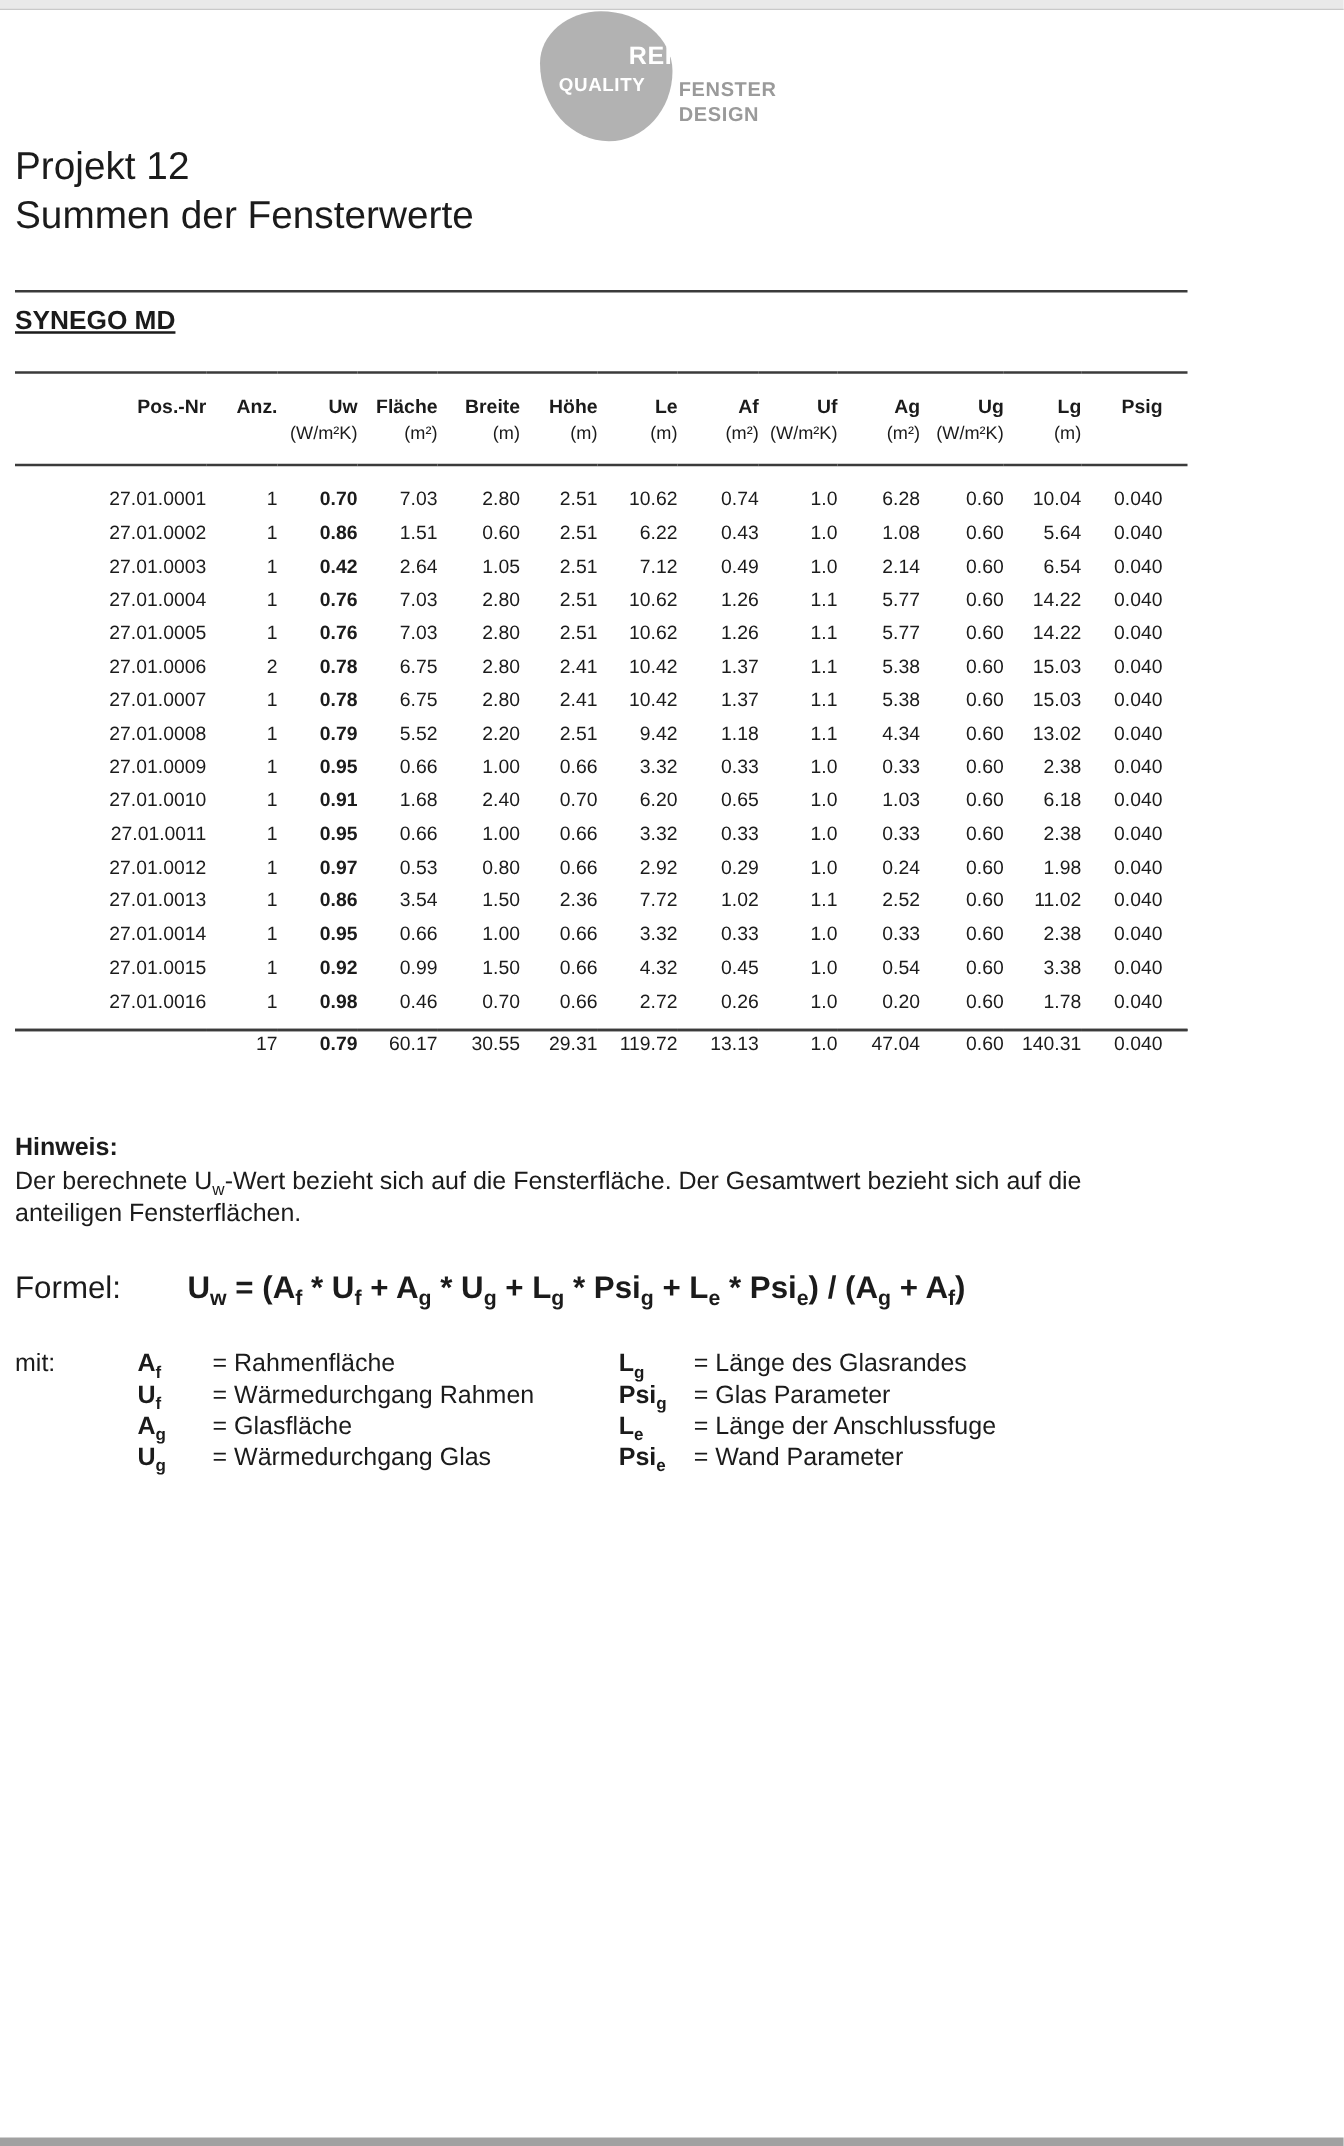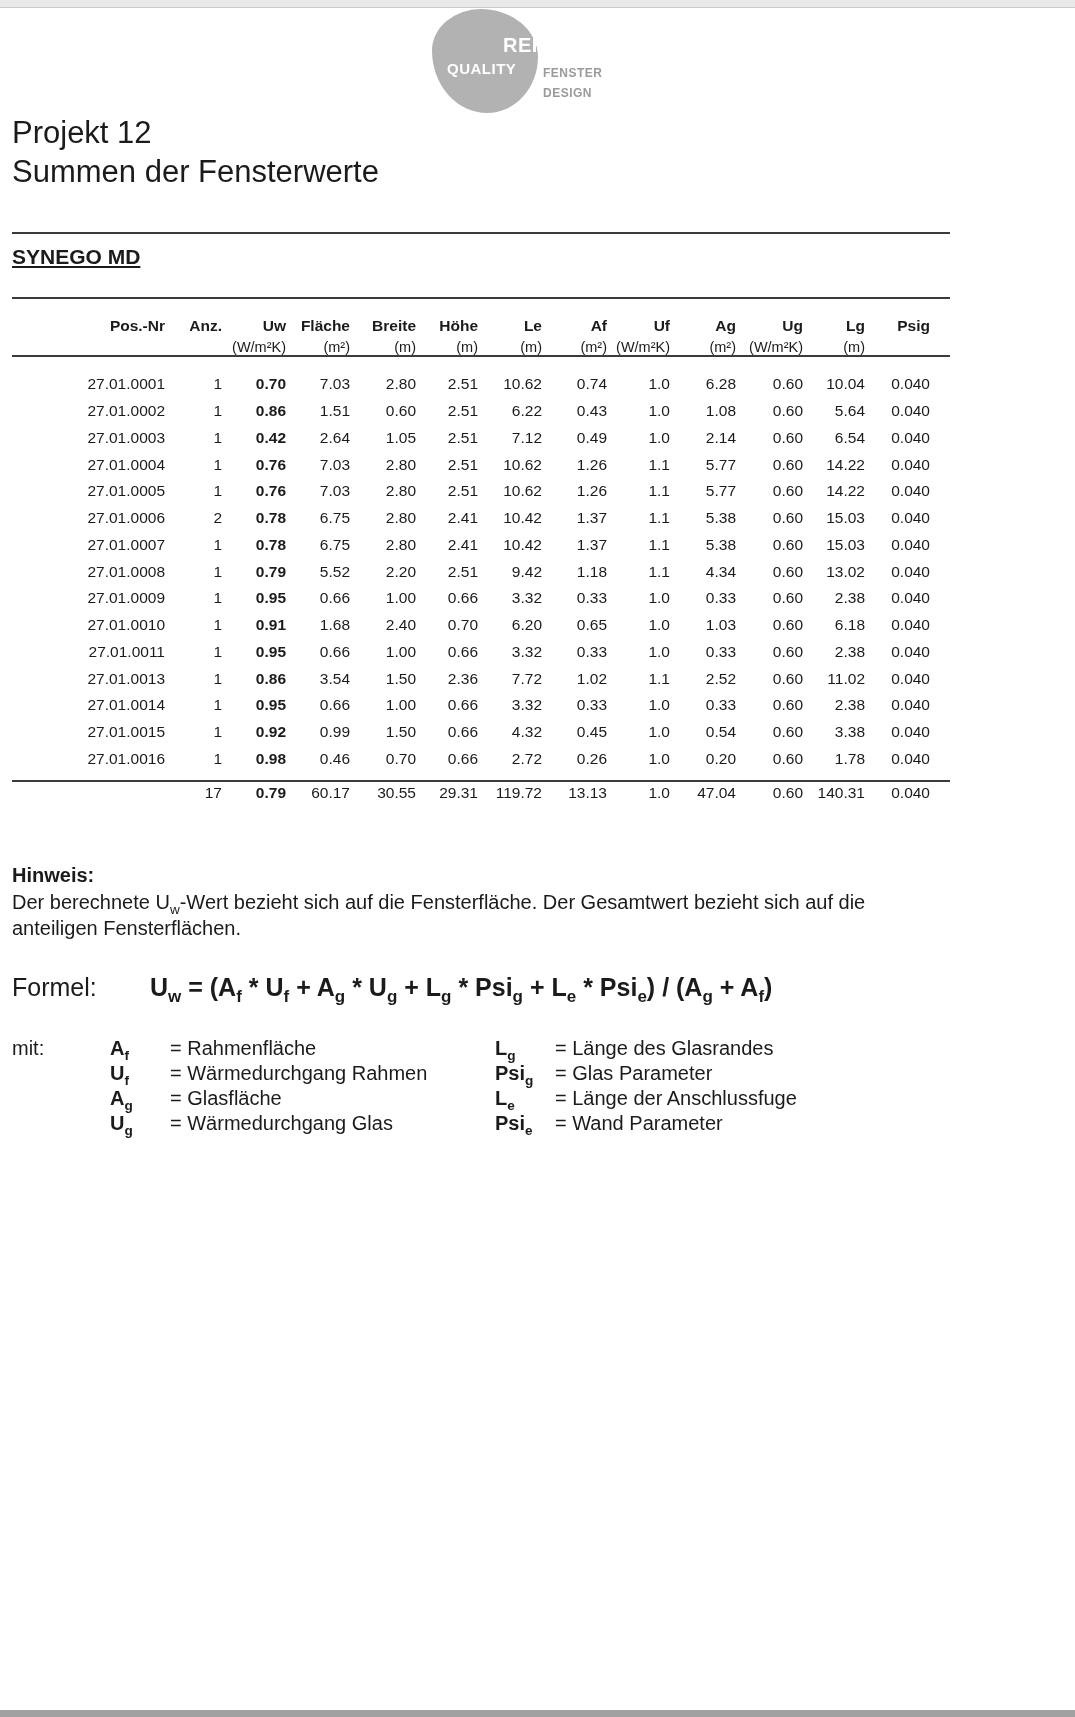--- a/index.html
+++ b/index.html
@@ -18,36 +18,36 @@
   }
   
   .logo-wrap { position:absolute; left:432px; top:9px; width:260px; height:110px; }
   .blob {
     position:absolute; left:0; top:0; width:106px; height:104px;
     background:#b2b2b2;
     border-radius:46% 54% 48% 52% / 40% 46% 54% 60%;
   }
   .brand1 { position:absolute; left:23px; top:25px; color:#ffffff; font-weight:bold; font-size:20px; letter-spacing:0.5px;margin-left:48px; }
   .brand2 { position:absolute; left:15px; top:51px; color:#ffffff; font-weight:bold; font-size:15px; letter-spacing:0.5px; }
-  .product { position:absolute; left:111px; top:54px; color:#9a9a9a; font-weight:bold; font-size:12px; line-height:20px; letter-spacing:0.5px; }
+  .product { position:absolute; left:111px; top:54px; color:#9a9a9a; font-weight:bold; font-size:16px; line-height:20px; letter-spacing:0.5px; }
   
   .content { padding:113px 12px 0 12px; }
   .title1, .title2 { font-size:31px; line-height:39px; font-weight:400; }
   .rule { border:none; border-top:2px solid #3b3b3b; margin:41px 0 0 0; width:938px; }
   .section-title { font-size:21px; font-weight:bold; margin:11px 0 13px 0;text-decoration:underline; }
   
   .data-table {
     border-collapse:collapse; table-layout:fixed; width:938px;
     font-size:15.5px; border-top:2px solid #3b3b3b;margin-top:28px;
   }
   .data-table th, .data-table td { padding:0; text-align:right; white-space:nowrap; }
   .data-table td:last-child, .data-table th:last-child { padding-right:20px; }
   thead th { vertical-align:bottom; }
   tr.hdr-labels th { font-weight:bold; padding-top:12px; height:24px; }
-  tr.hdr-units th { font-weight:normal; font-size:14.5px; height:20px; padding-bottom:0; }
+  tr.hdr-units th { font-weight:normal; font-size:14.5px; height:20px; padding-bottom:16px; }
   thead { border-bottom:2px solid #3b3b3b; }
   tbody td { height:26.75px; }
   tbody tr:first-child td { padding-top:14px; }
   tbody tr:last-child td { padding-bottom:8px; }
   tbody { border-bottom:2px solid #3b3b3b; }
   tfoot td { padding-top:18px; height:22px; }
   .b { font-weight:bold; }
   
   .note { margin-top:58px; width:945px; font-size:20px; line-height:26.5px; }
   .note-heading { font-weight:bold; }
@@ -293,20 +293,35 @@
           <td>0.66</td>
           <td>3.32</td>
           <td>0.33</td>
           <td>1.0</td>
           <td>0.33</td>
           <td>0.60</td>
           <td>2.38</td>
           <td>0.040</td>
         </tr>
         <tr>
+          <td>27.01.0012</td>
+          <td>1</td>
+          <td class="b">0.97</td>
+          <td>0.53</td>
+          <td>0.80</td>
+          <td>0.66</td>
+          <td>2.92</td>
+          <td>0.29</td>
+          <td>1.0</td>
+          <td>0.24</td>
+          <td>0.60</td>
+          <td>1.98</td>
+          <td>0.040</td>
+        </tr>
+        <tr>
           <td>27.01.0013</td>
           <td>1</td>
           <td class="b">0.86</td>
           <td>3.54</td>
           <td>1.50</td>
           <td>2.36</td>
           <td>7.72</td>
           <td>1.02</td>
           <td>1.1</td>
           <td>2.52</td>

